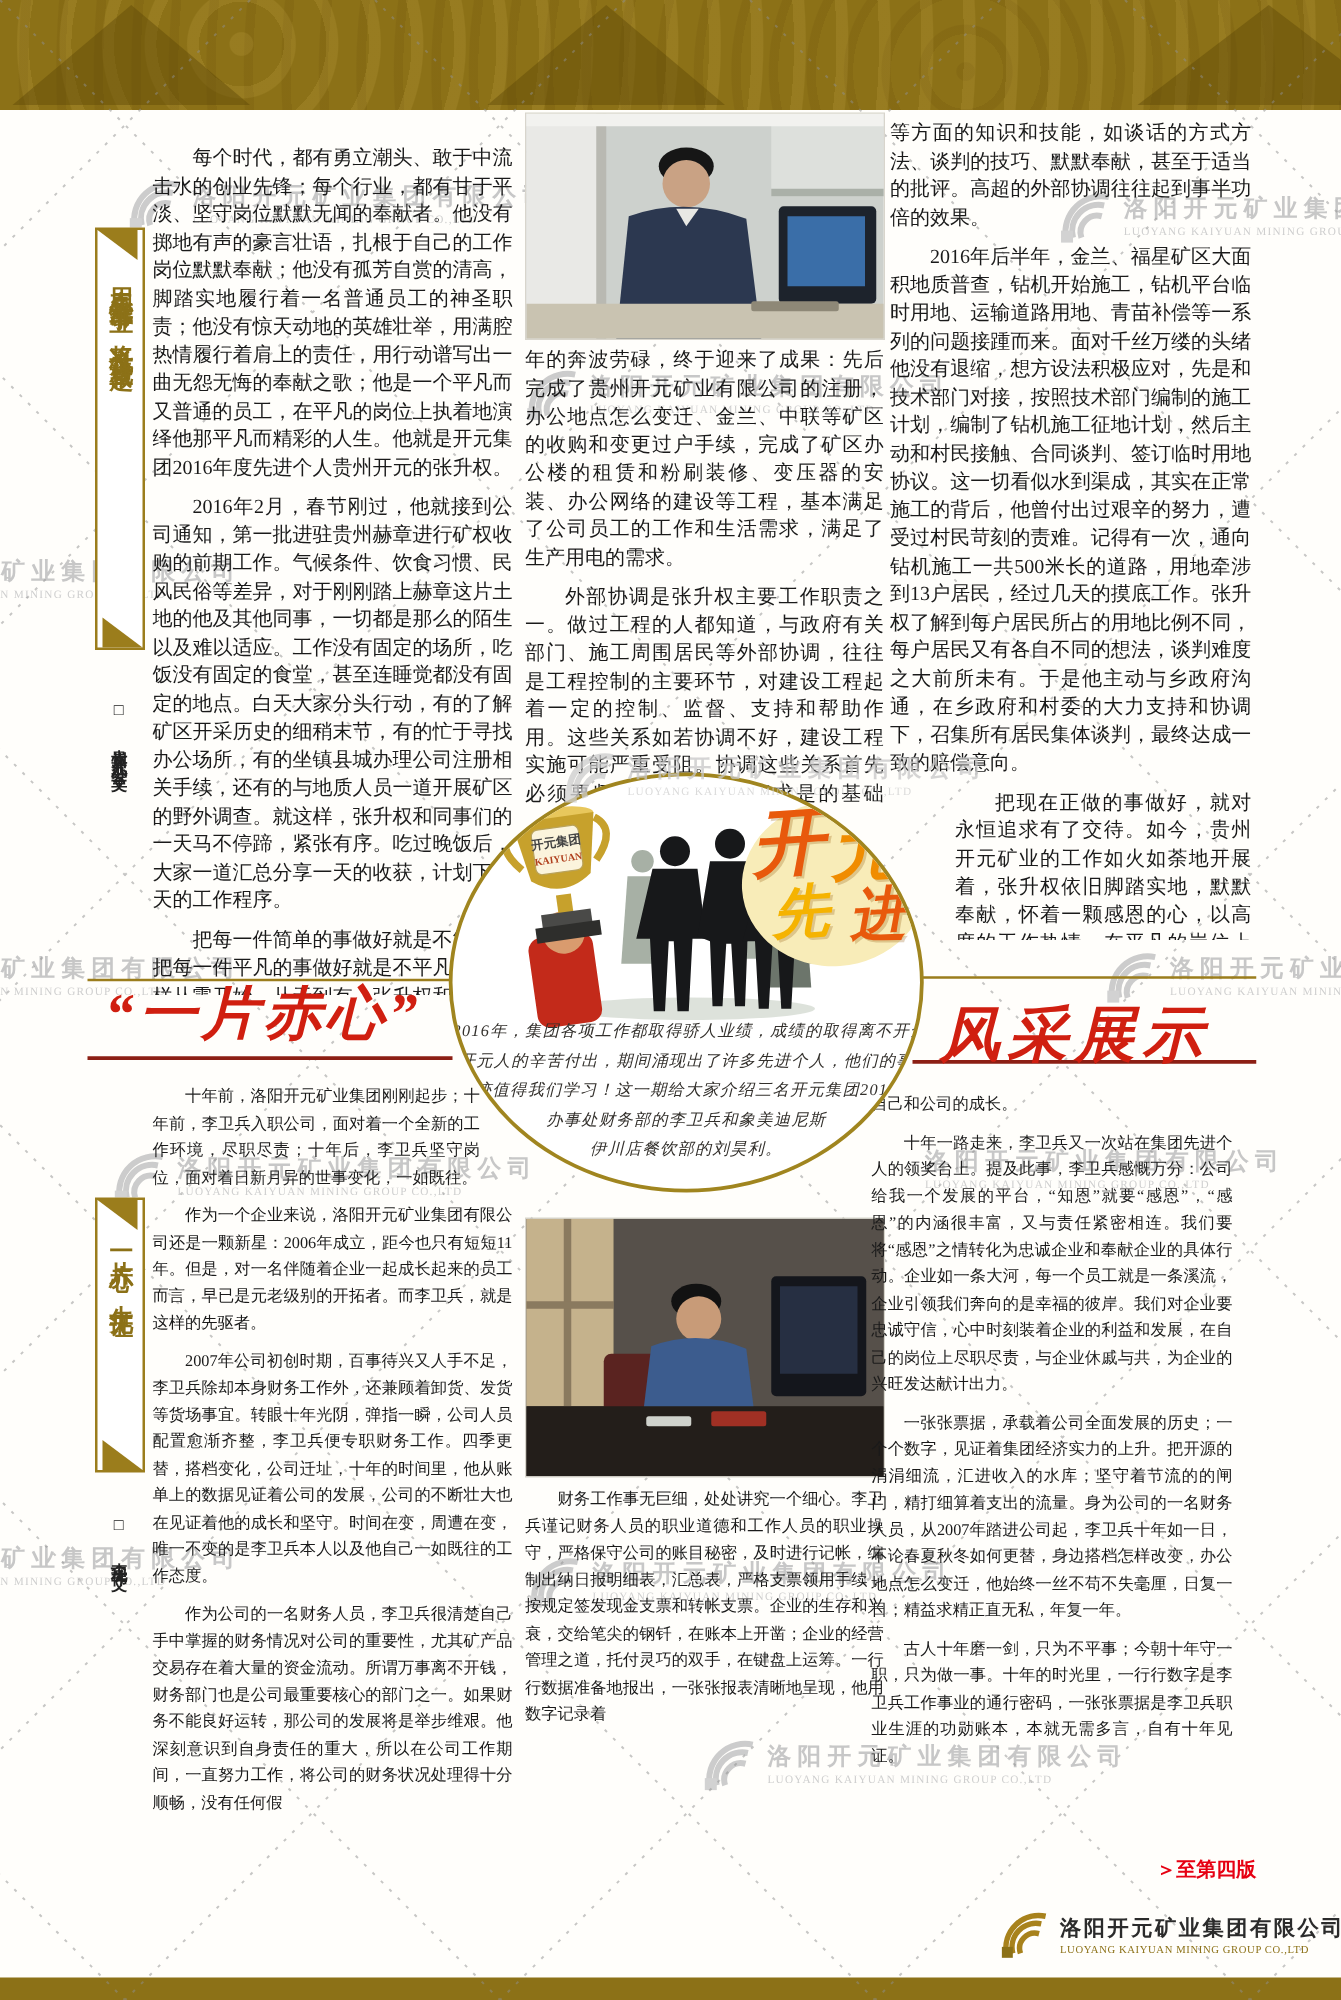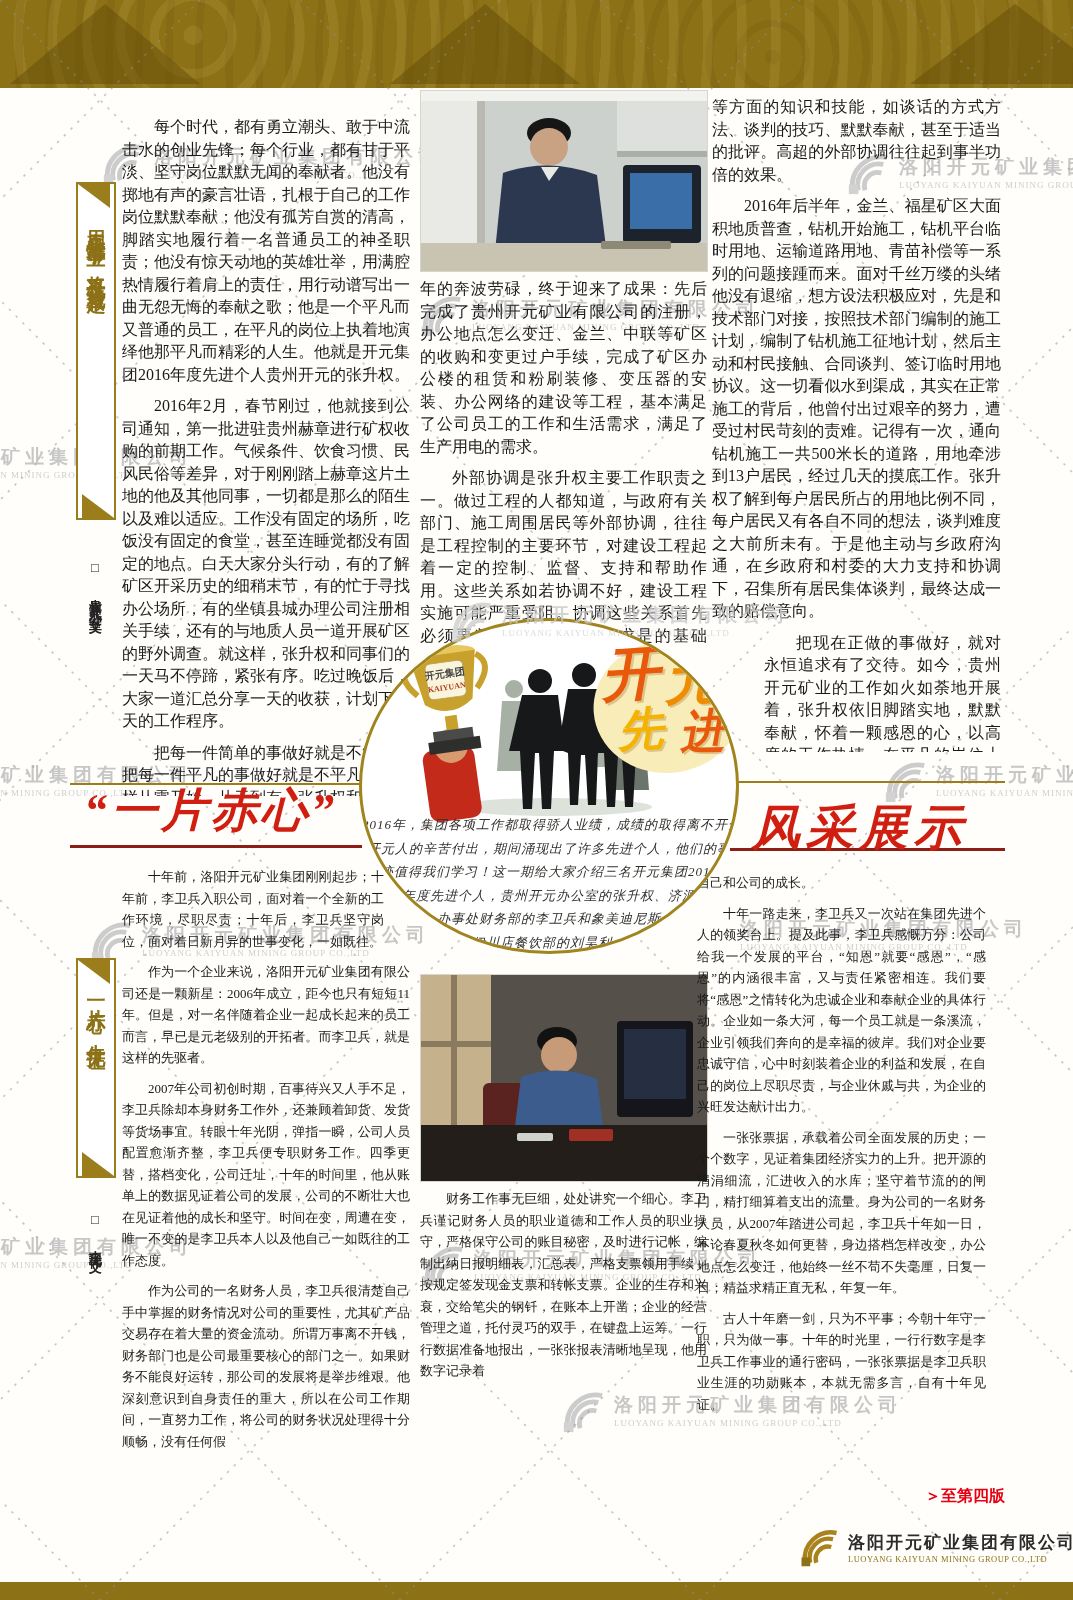--- a/index.html
+++ b/index.html
@@ -339,21 +339,20 @@
       <span class="bchar1">开</span>
       <span class="bchar2">元</span>
       <span class="bchar3">先</span>
       <span class="bchar4">进</span>
     </div>
 
     <div class="intro">
       <div>2016年，集团各项工作都取得骄人业绩，成绩的取得离不开全体</div>
       <div>开元人的辛苦付出，期间涌现出了许多先进个人，他们的事</div>
       <div>迹值得我们学习！这一期给大家介绍三名开元集团2016</div>
-      <div>年度先进个人，贵州开元办公室的张升权、济源</div>
       <div>办事处财务部的李卫兵和象美迪尼斯</div>
       <div>伊川店餐饮部的刘昊利。</div>
     </div>
   </div>
 
   <div class="vbanner" style="left:76px;top:958px;height:216px;">
     <div class="vtxt">
       <div>一片赤心</div>
       <div class="gap"></div>
       <div>十年见证</div>

